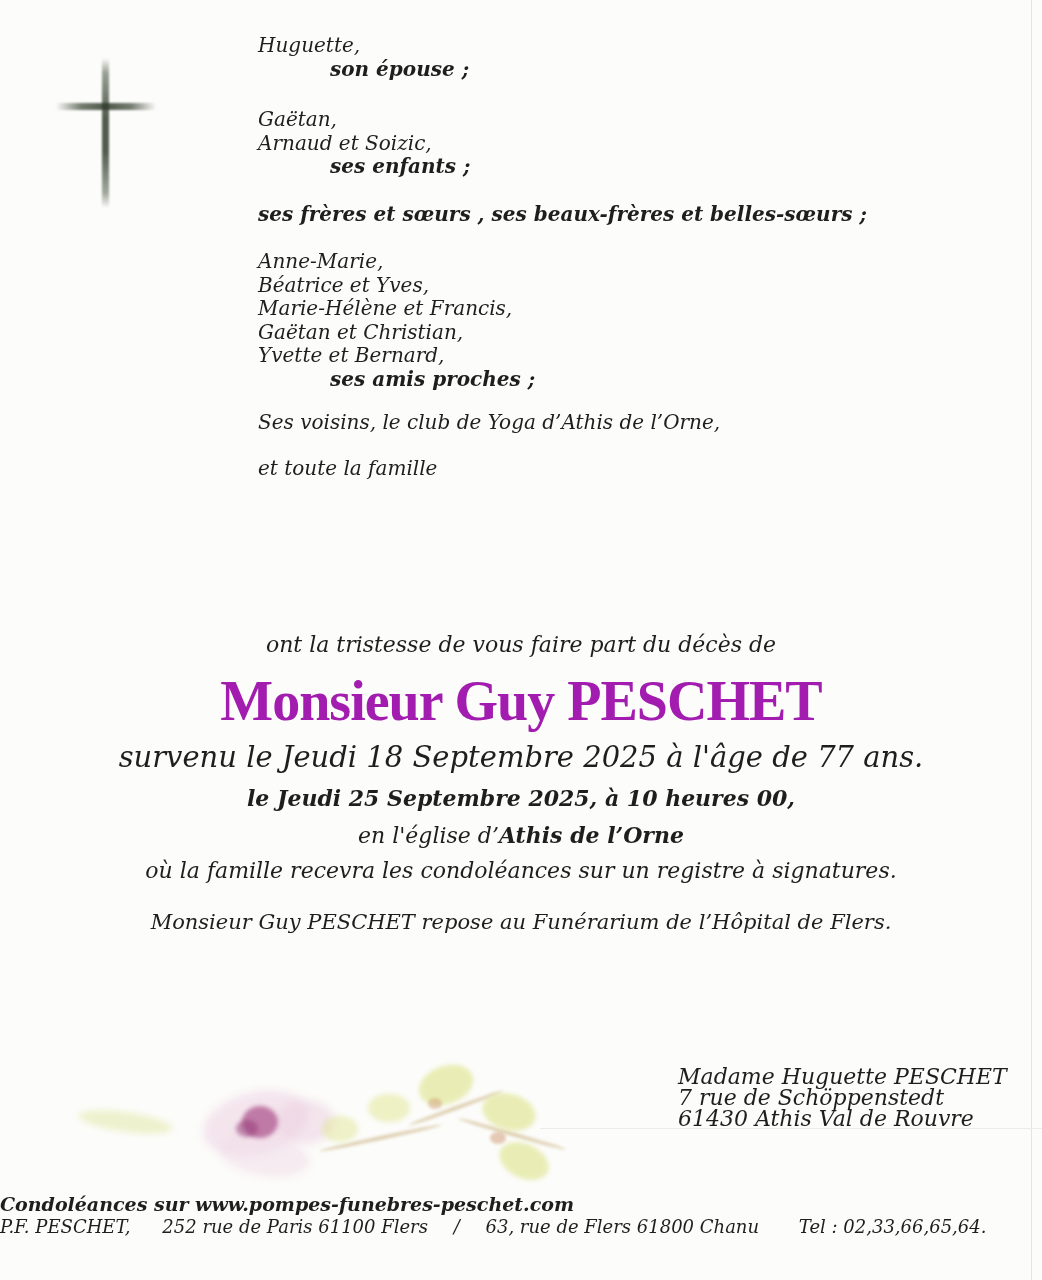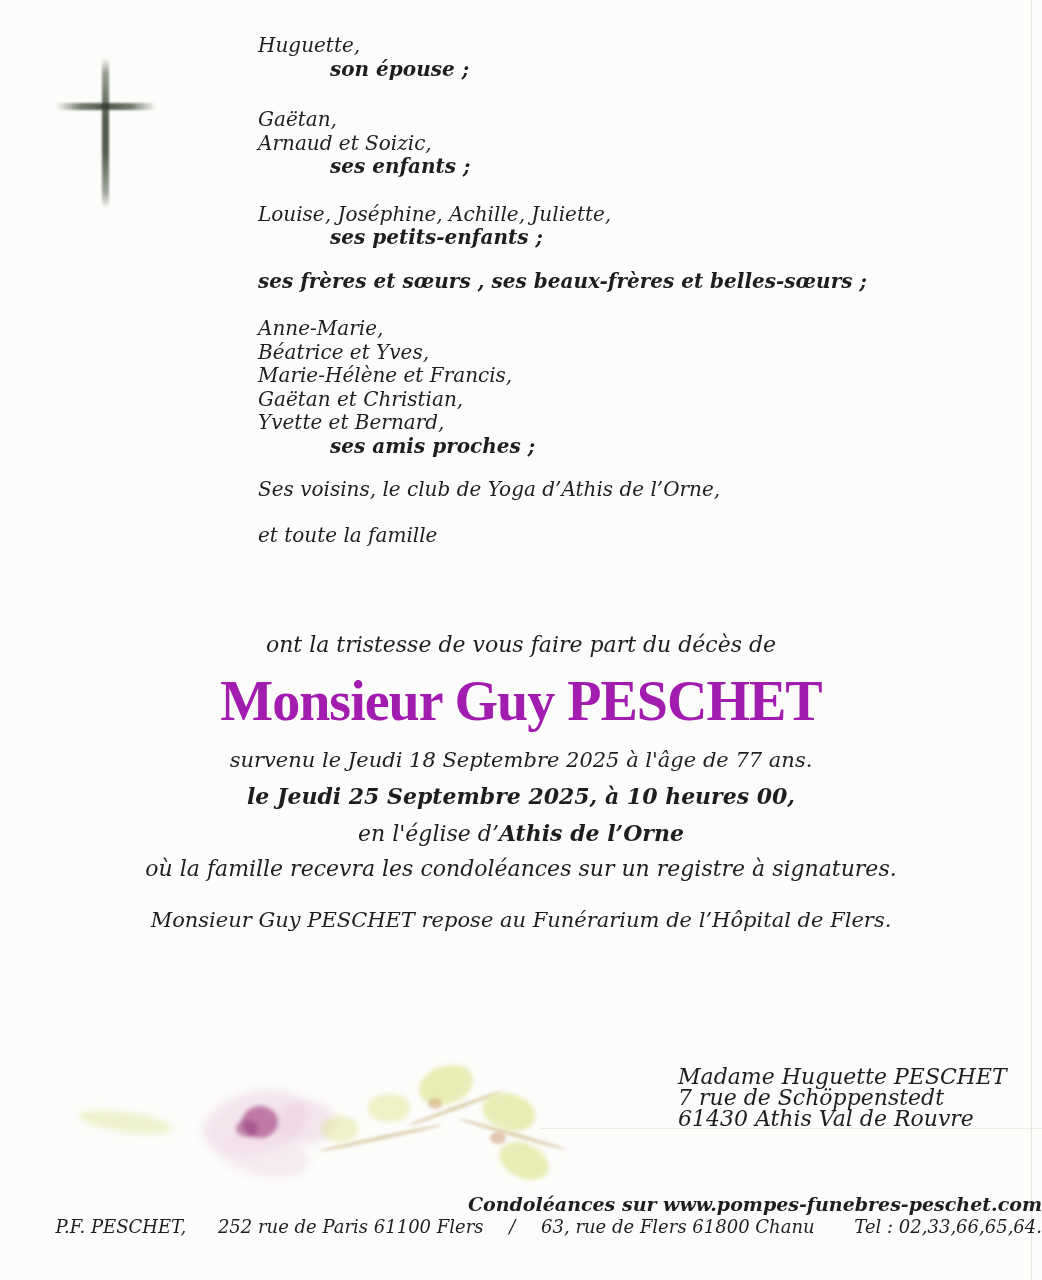--- a/index.html
+++ b/index.html
@@ -47,21 +47,21 @@
 
   
   .center{position:absolute;left:0;top:632px;width:1042px;text-align:center;font-style:italic;}
   .center .intro{font-size:22px;line-height:26px;}
   .center .big-name{
     font-family:"Liberation Serif", serif;
     font-style:normal;font-weight:700;
     font-size:56px;line-height:66px;letter-spacing:-1px;
     color:#a21caf;margin-top:10px;
   }
-  .center .death{font-size:21px;margin-top:14px;}
+  .center .death{font-size:29px;margin-top:6px;}
   .center .obseques{font-size:22px;margin-top:24px;}
   .center .cdate{font-size:22px;font-weight:bold;margin-top:11px;}
   .center .church{font-size:22px;margin-top:11px;}
   .center .church b{font-weight:bold;}
   .center .register{font-size:22px;margin-top:10px;}
   .center .repose{font-size:21px;margin-top:27px;}
 
   
   .orchid{position:absolute;left:70px;top:1040px;width:490px;height:160px;}
   .orchid div{position:absolute;border-radius:50%;}
@@ -79,21 +79,21 @@
   .bud3{left:428px;top:104px;width:52px;height:34px;background:rgba(223,229,145,0.65);transform:rotate(25deg);filter:blur(2px);}
   .bud4{left:298px;top:54px;width:42px;height:28px;background:rgba(226,231,152,0.55);filter:blur(2.5px);}
   .bud5{left:252px;top:76px;width:36px;height:26px;background:rgba(226,231,152,0.5);filter:blur(2.5px);}
   .tip1{left:420px;top:92px;width:16px;height:12px;background:rgba(205,150,110,0.5);filter:blur(1.5px);}
   .tip2{left:358px;top:58px;width:14px;height:11px;background:rgba(205,150,110,0.45);filter:blur(1.5px);}
 
   
   .contact{position:absolute;left:678px;top:1066px;font-style:italic;font-size:22px;line-height:21px;}
 
   
-  .footer{position:absolute;left:0;top:1194px;width:1042px;text-align:right;font-style:italic;}
+  .footer{position:absolute;left:0;top:1194px;width:1042px;text-align:left;font-style:italic;}
   .footer .l1{font-size:19px;font-weight:bold;line-height:20px;}
   .footer .l2{font-size:18px;margin-top:2px;}
   .footer .l2 span{display:inline-block;}
   .footer .company{margin-right:26px;}
   .footer .office1{margin-right:20px;}
   .footer .sep{margin-right:20px;}
   .footer .office2{margin-right:34px;}
 </style>
 </head>
 <body>
@@ -110,24 +110,20 @@
 
   <div class="family">
     <div class="grp g1">
       <div>Huguette,</div>
       <div class="rel">son épouse ;</div>
     </div>
     <div class="grp g2">
       <div>Gaëtan,</div>
       <div>Arnaud et Soizic,</div>
       <div class="rel">ses enfants ;</div>
-    </div>
-    <div class="grp g3">
-      <div>Louise, Joséphine, Achille, Juliette,</div>
-      <div class="rel">ses petits-enfants ;</div>
     </div>
     <div class="grp g4">
       <div class="rel0">ses frères et sœurs , ses beaux-frères et belles-sœurs ;</div>
     </div>
     <div class="grp g5">
       <div>Anne-Marie,</div>
       <div>Béatrice et Yves,</div>
       <div>Marie-Hélène et Francis,</div>
       <div>Gaëtan et Christian,</div>
       <div>Yvette et Bernard,</div>

